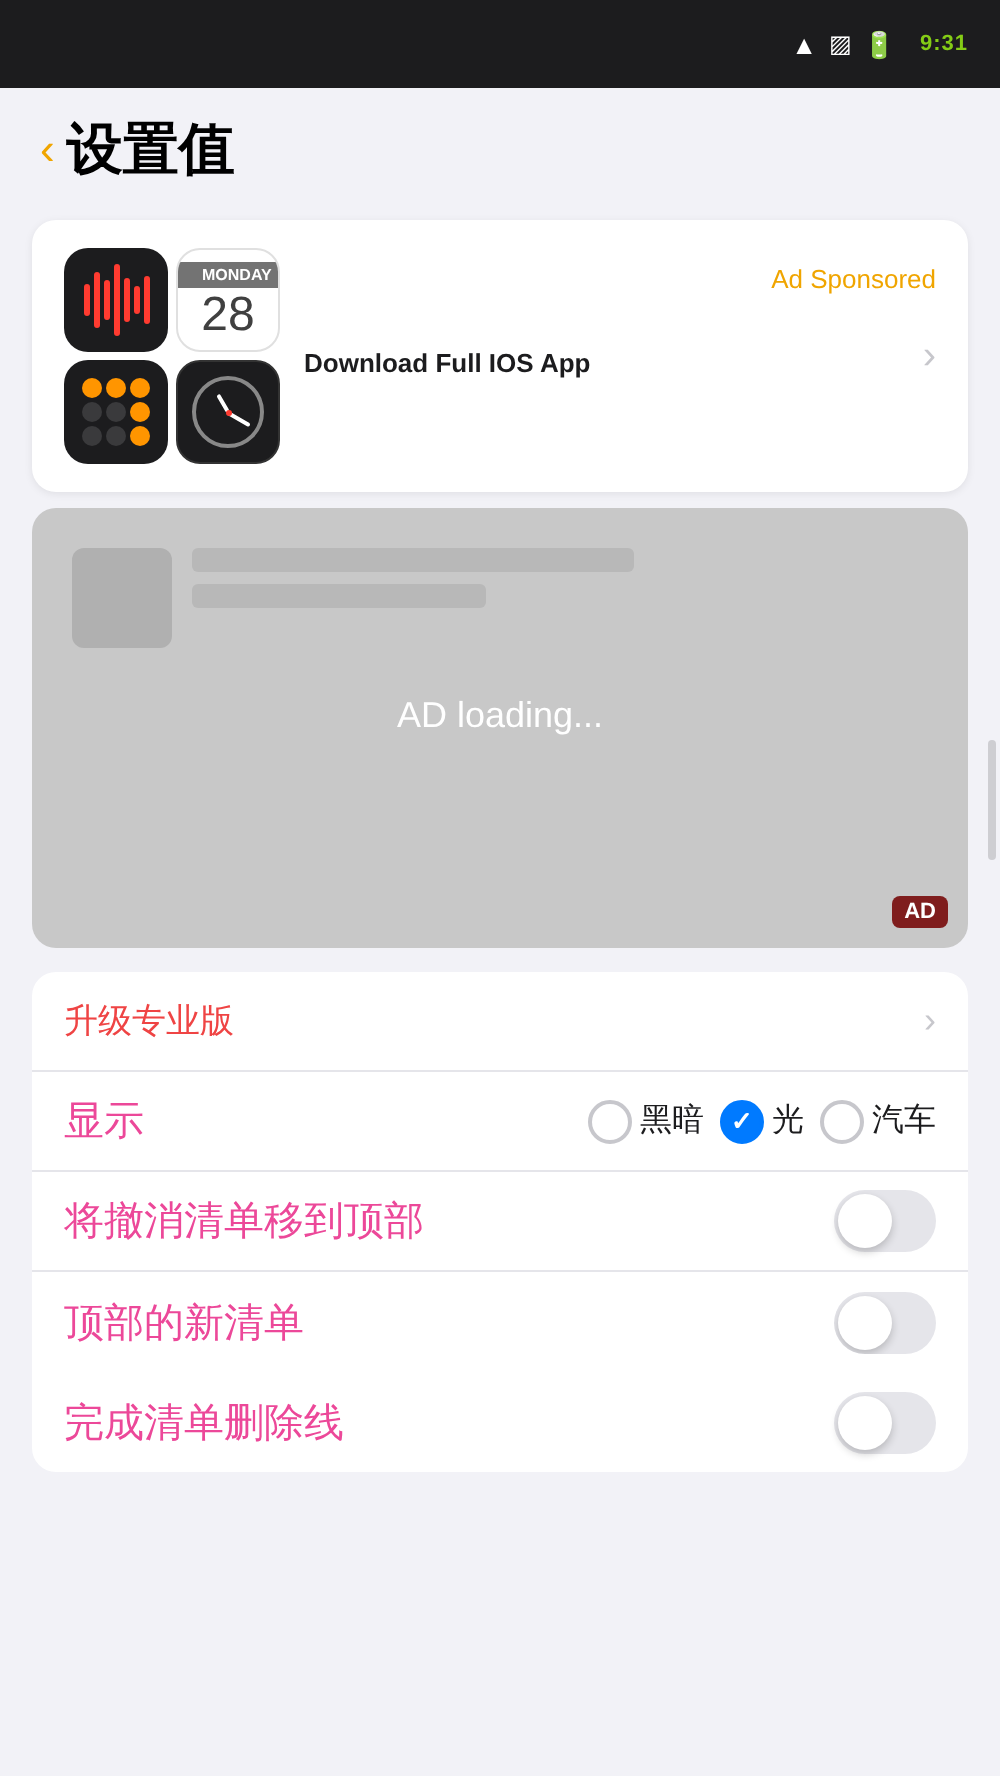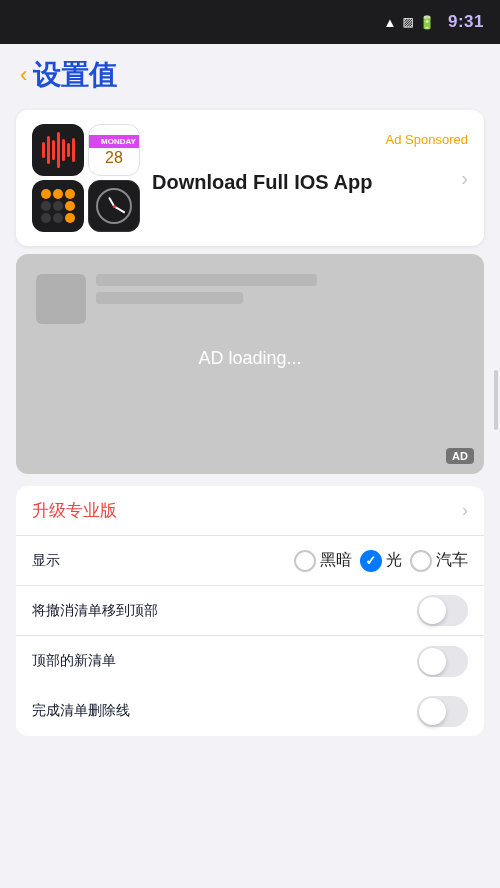--- a/index.html
+++ b/index.html
@@ -17,22 +17,22 @@
     .status-bar {
       background: #1c1c1e;
       height: 44px;
       display: flex;
       align-items: center;
       justify-content: flex-end;
       padding: 0 16px;
       gap: 8px;
     }
     .status-time {
-      color: #c4b5fd;
-      font-size: 17px;
+      color: #84cc16;
+      font-size: 11px;
       font-weight: 600;
       letter-spacing: 0.5px;
     }
     .status-icons {
       display: flex;
       align-items: center;
       gap: 6px;
       margin-right: 4px;
     }
 
@@ -43,21 +43,21 @@
       display: flex;
       align-items: center;
       gap: 6px;
     }
     .back-arrow {
       color: #f0a500;
       font-size: 20px;
       font-weight: 400;
     }
     .header-title {
-      color: #1d4ed8;
+      color: #000000;
       font-size: 28px;
       font-weight: 600;
     }
 
     
     .ad-card {
       background: white;
       border-radius: 12px;
       margin: 8px 16px;
       padding: 14px 16px;
@@ -103,32 +103,32 @@
       width: 3px;
       background: #ff3b30;
       border-radius: 2px;
     }
     .app-icon-calendar {
       background: white;
       border: 1px solid #e0e0e0;
       flex-direction: column;
     }
     .cal-header {
-      background: #d946ef;
+      background: #737373;
       width: 100%;
       text-align: right;
       color: white;
       font-size: 8px;
       font-weight: 600;
       padding: 2px 12px;
       text-transform: uppercase;
     }
     .cal-number {
-      color: #a16207;
-      font-size: 16px;
+      color: #404040;
+      font-size: 24px;
       font-weight: 300;
       line-height: 1;
       margin-top: 2px;
     }
     .app-icon-calculator {
       background: #1c1c1e;
     }
     .calc-grid {
       display: grid;
       grid-template-columns: 1fr 1fr 1fr;
@@ -185,21 +185,21 @@
       border-radius: 50%;
       background: #ff3b30;
       position: absolute;
     }
 
     .ad-text-area {
       flex: 1;
       margin-top: 8px;
     }
     .download-text {
-      font-size: 20px;
+      font-size: 13px;
       font-weight: 600;
       color: #1c1c1e;
       margin-top: 12px;
     }
     .ad-chevron {
       color: #c7c7cc;
       font-size: 20px;
       margin-left: 4px;
     }
 
@@ -231,21 +231,21 @@
       font-size: 15px;
       font-weight: 500;
       padding: 12px 40px;
       border-radius: 6px;
       letter-spacing: 1px;
     }
     .ad-badge {
       position: absolute;
       bottom: 10px;
       right: 10px;
-      background: #737373;
+      background: #7f1d1d;
       color: white;
       font-size: 11px;
       font-weight: 700;
       padding: 2px 6px;
       border-radius: 4px;
     }
     .ad-left-block {
       position: absolute;
       top: 20px;
       left: 20px;
@@ -287,22 +287,22 @@
       align-items: center;
       padding: 0 16px;
       min-height: 50px;
       border-bottom: 1px solid #e5e5ea;
       position: relative;
     }
     .settings-row:last-child {
       border-bottom: none;
     }
     .settings-row-label {
-      font-size: 14px;
-      color: #0f172a;
+      font-size: 20px;
+      color: #ec4899;
       flex: 1;
     }
     .settings-row-label-orange {
       font-size: 17px;
       color: #ef4444;
       flex: 1;
     }
     .settings-chevron {
       color: #c7c7cc;
       font-size: 18px;

